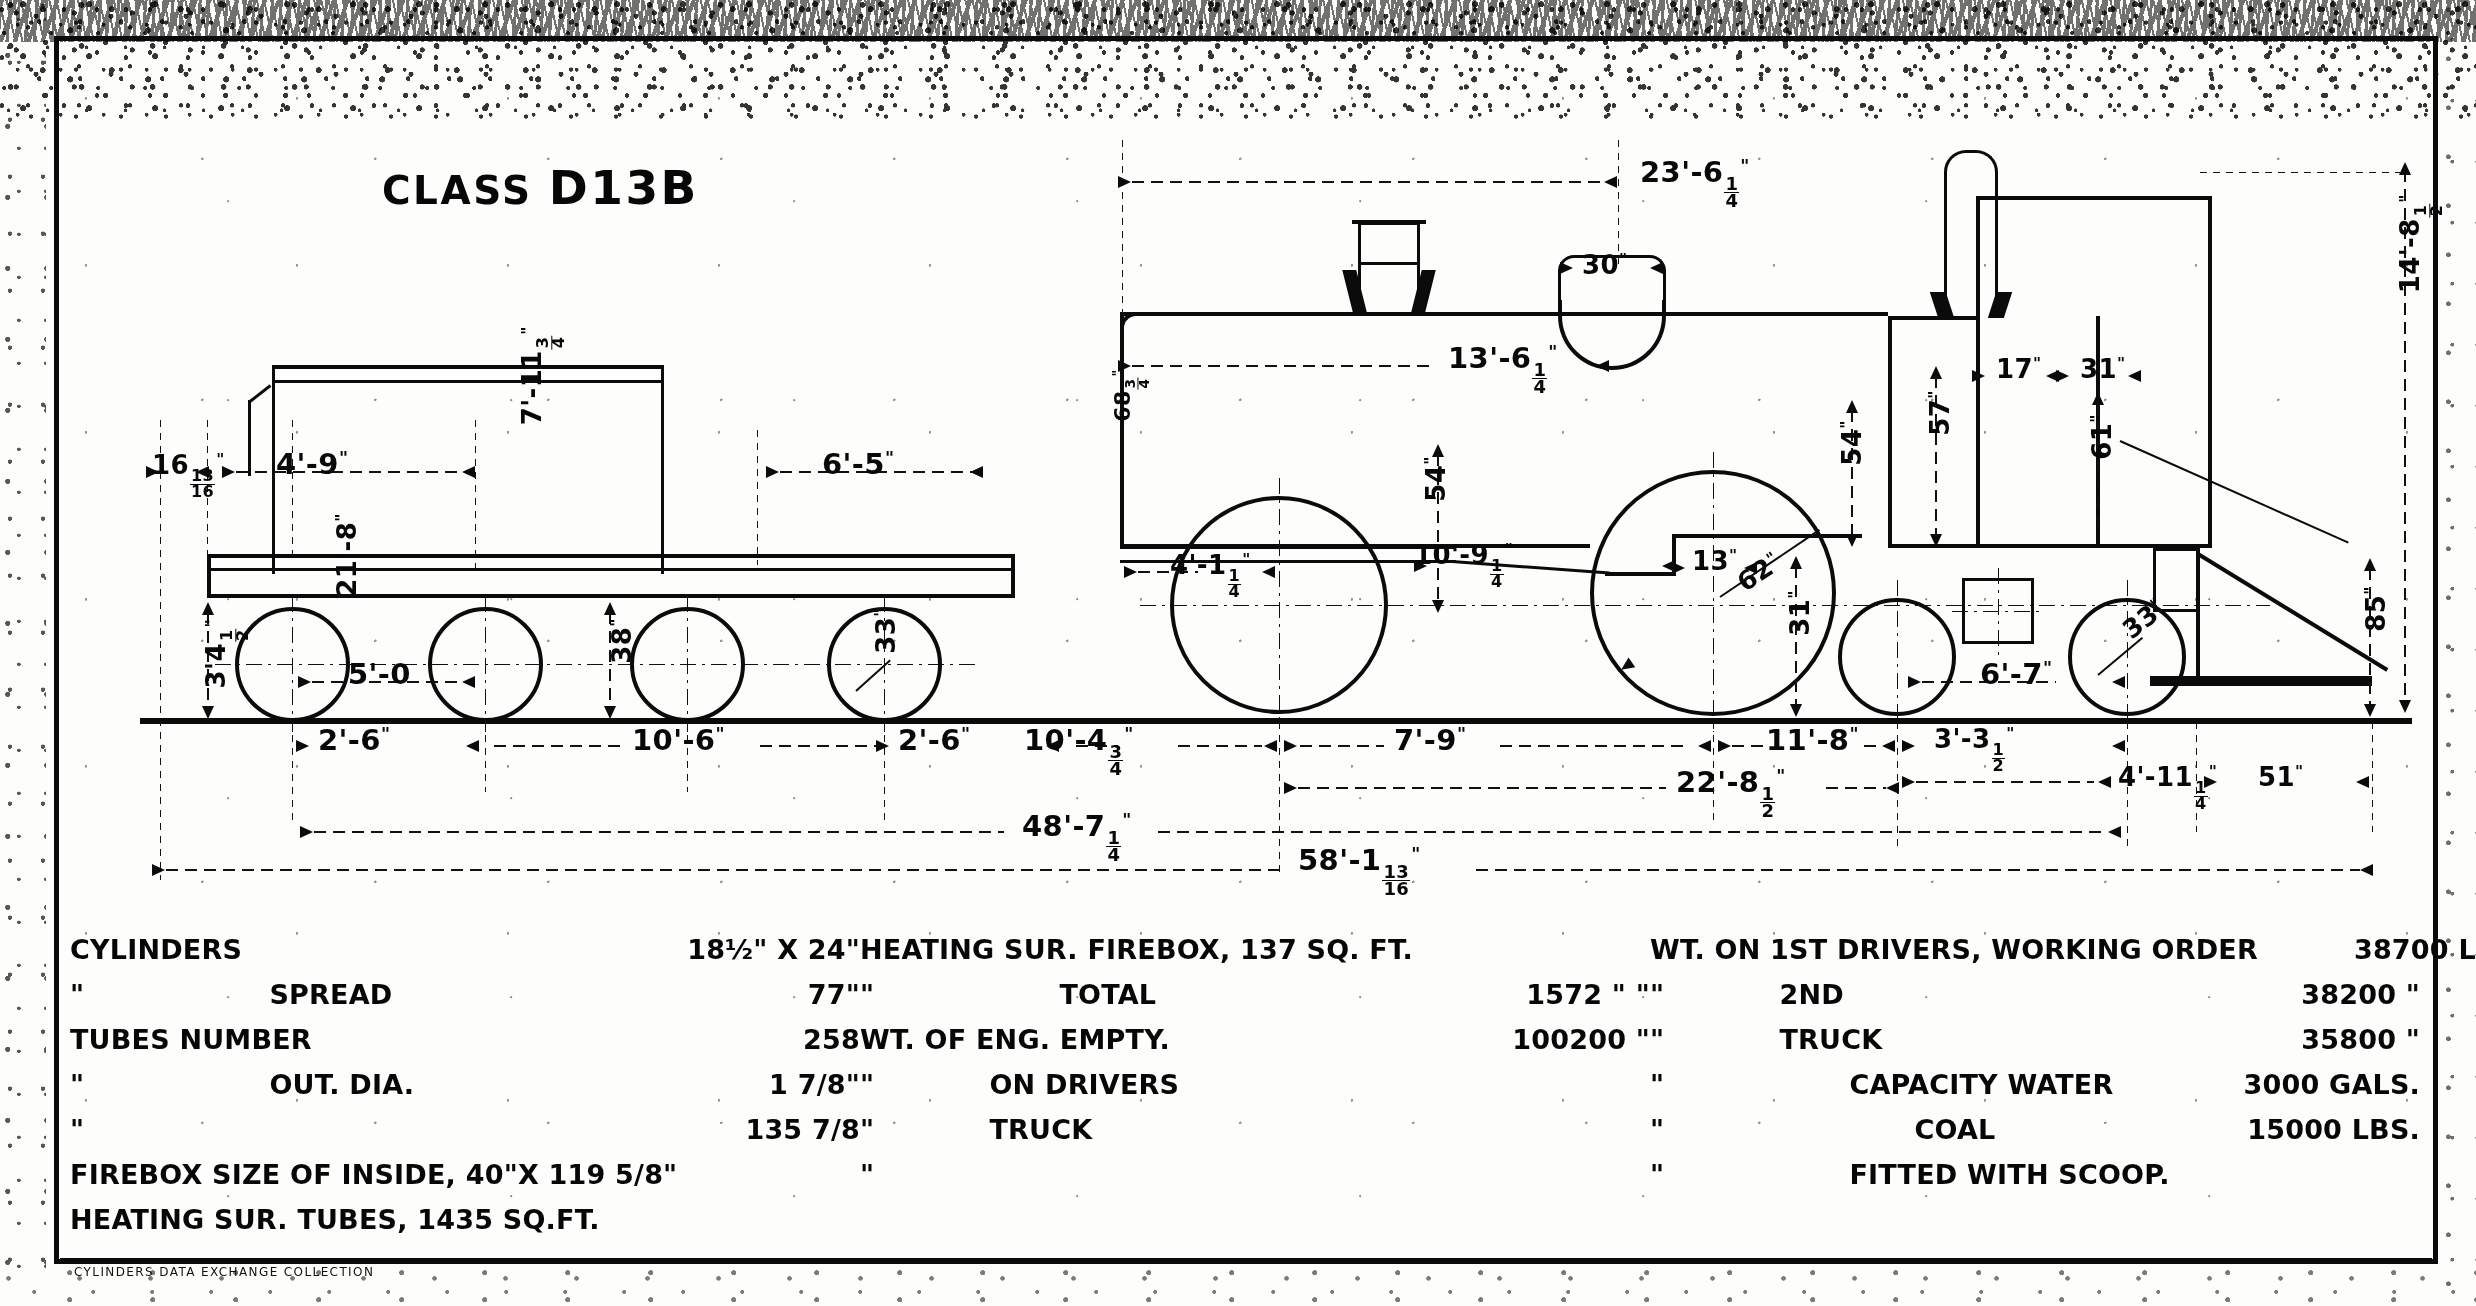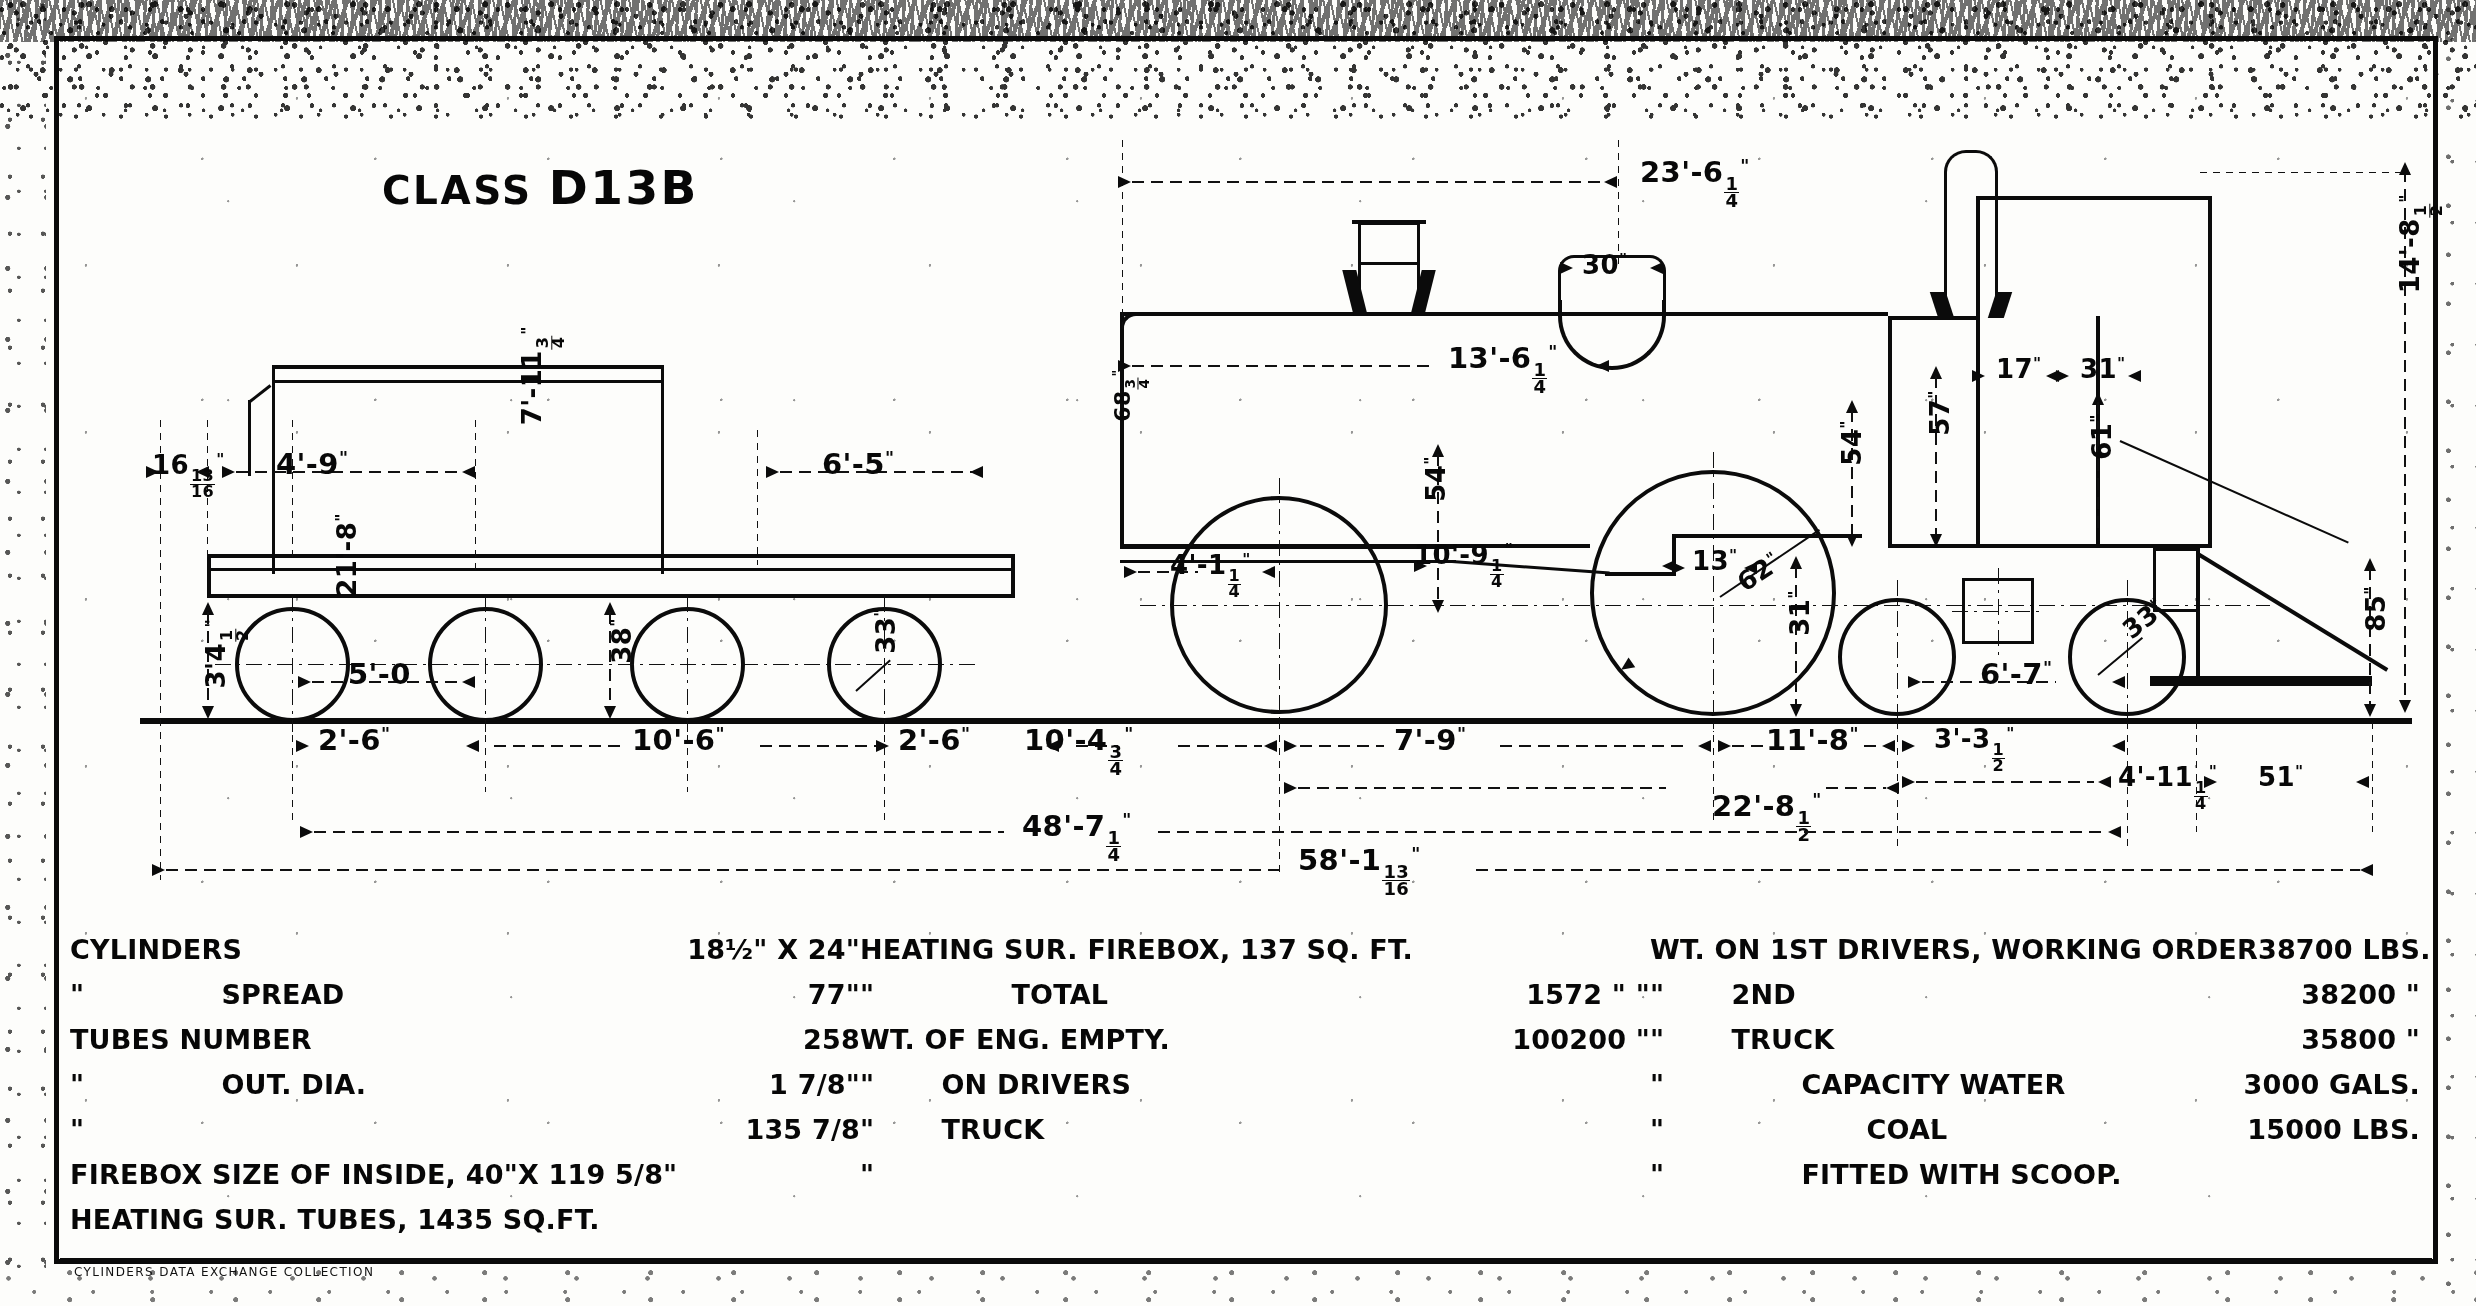--- a/index.html
+++ b/index.html
@@ -149,21 +149,21 @@
     position:absolute; left:70px; top:920px; width:2350px; height:300px;
     display:flex; gap:0;
   }
   .col{position:relative;}
   #col1{width:790px;}
   #col2{width:790px;}
   #col3{width:770px;}
   .srow{
     display:flex; align-items:flex-end; height:45px;
     font-family:"DejaVu Sans", sans-serif; font-weight:700;
-    font-size:27px; color:#070707; letter-spacing:.2px;
+    font-size:27px; color:#070707; letter-spacing:.2px;gap:48px;
   }
   .slab{white-space:nowrap;}
   .sval{white-space:nowrap;}
   .grow{flex:1;}
   .ind1{padding-left:40px;}
   .ind2{padding-left:110px;}
   .ind3{padding-left:175px;}
 
   #footer{
     position:absolute; left:74px; top:1265px;
@@ -488,21 +488,21 @@
 <div class="dim m" style="left:2118px; top:764px;">4'-11<span class="fr">
       <span class="n">1</span>
       <span class="d">4</span>
     </span><span class="sup">"</span></div>
 <div class="arrR" style="left:2204px; top:776px;"></div>
 <div class="dim m" style="left:2258px; top:764px;">51<span class="sup">"</span></div>
 <div class="arrL" style="left:2356px; top:776px;"></div>
 
 <div class="arrR" style="left:1284px; top:782px;"></div>
 <div class="dimline" style="left:1298px; top:787px; width:368px;"></div>
-<div class="dim l" style="left:1676px; top:792px;margin-left:36px;">22'-8<span class="fr">
+<div class="dim l" style="left:1676px; top:768px;">22'-8<span class="fr">
       <span class="n">1</span>
       <span class="d">2</span>
     </span><span class="sup">"</span></div>
 <div class="dimline" style="left:1826px; top:787px; width:60px;"></div>
 <div class="arrL" style="left:1886px; top:782px;"></div>
 
 <div class="arrR" style="left:300px; top:826px;"></div>
 <div class="dimline" style="left:314px; top:831px; width:690px;"></div>
 <div class="dim l" style="left:1022px; top:812px;">48'-7<span class="fr">
       <span class="n">1</span>

